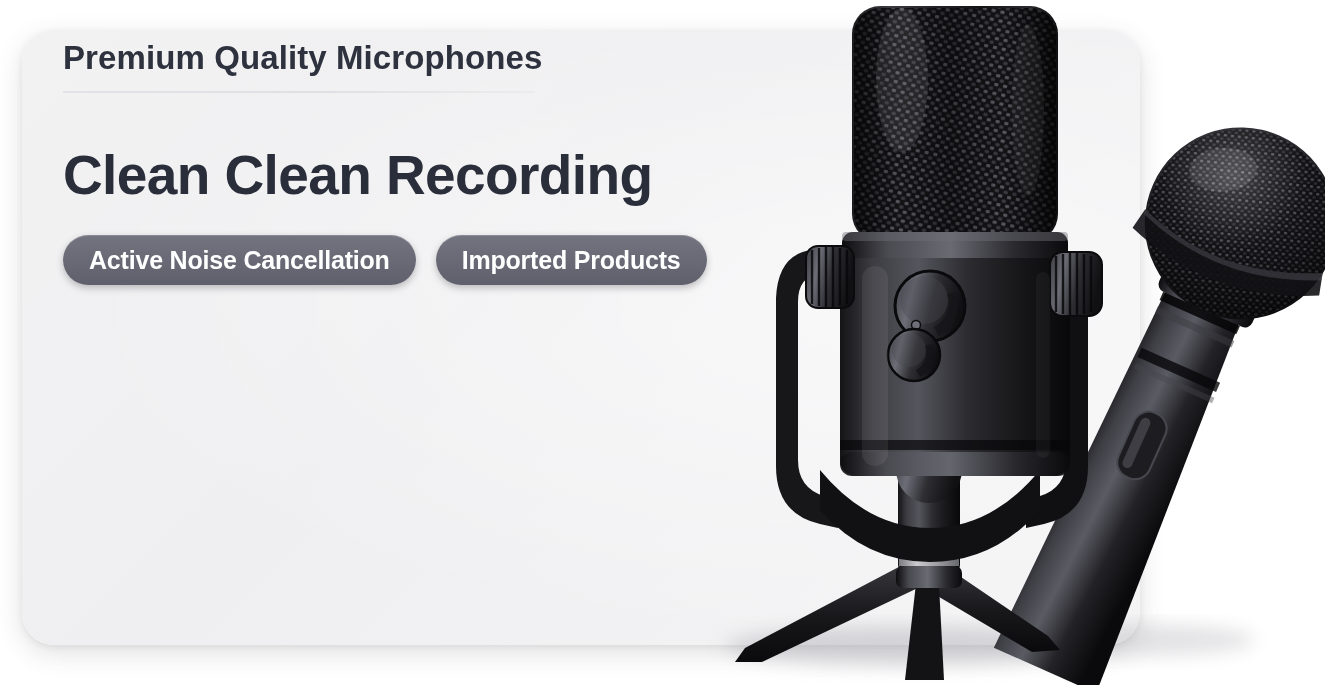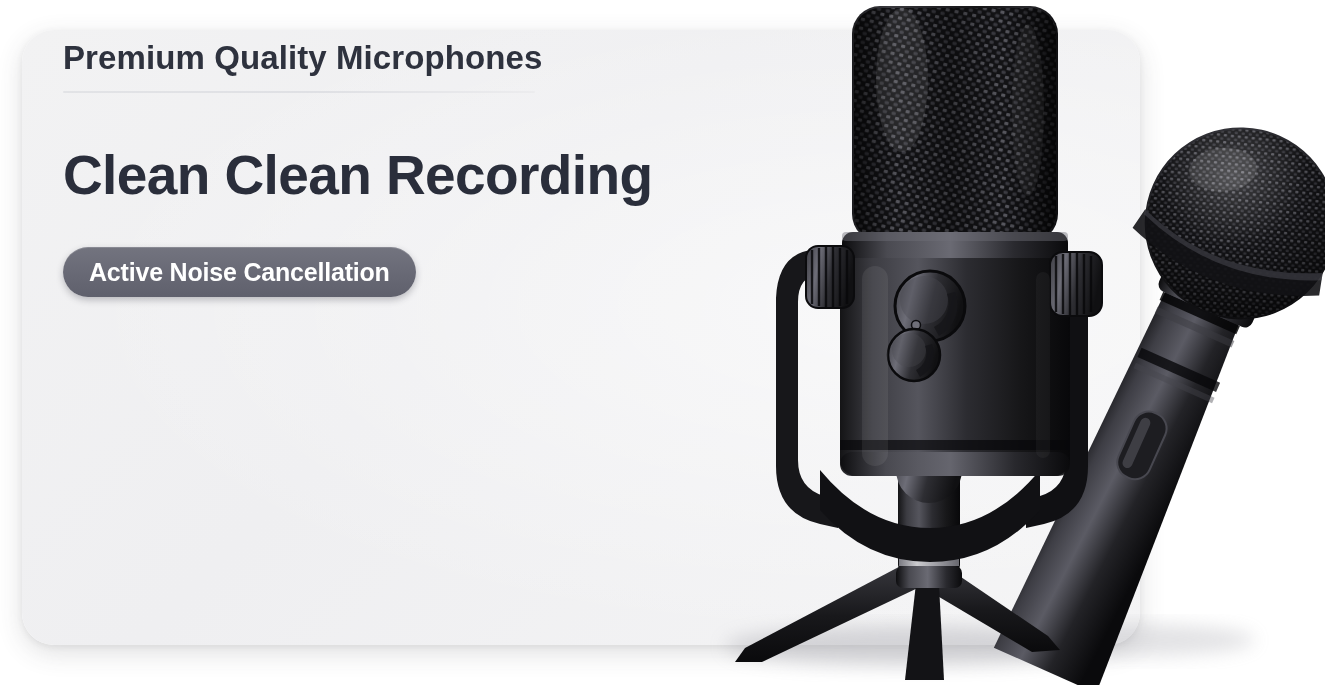--- a/index.html
+++ b/index.html
@@ -45,21 +45,21 @@
     font-size:55px;font-weight:700;letter-spacing:-.6px;
     color:#2a2e3b;line-height:1.02;white-space:nowrap;
   }
   #headline-2{
     margin-top:14px;
     font-size:66px;font-weight:800;letter-spacing:-1.2px;
     color:#252835;line-height:1.02;white-space:nowrap;
   }
 
   
-  #badge-row{margin-top:44px;display:flex;gap:20px;align-items:flex-start;}
+  #badge-row{margin-top:32px;display:flex;gap:20px;align-items:flex-start;}
   .badge{
     height:50px;display:flex;align-items:center;justify-content:center;
     padding:0 26px;border-radius:26px;
     background:linear-gradient(180deg,#73747f 0%,#696a76 48%,#5f606c 100%);
     color:#ffffff;font-size:25px;font-weight:600;letter-spacing:-.2px;
     white-space:nowrap;
     box-shadow:0 3px 7px rgba(40,40,50,.28), inset 0 1px 0 rgba(255,255,255,.16);
     cursor:pointer;
   }
 
@@ -290,15 +290,16 @@
 
   <div id="eyebrow">Premium Quality Microphones</div>
 
   <div id="eyebrow-rule"></div>
 
   <div id="headline-1">Clean Clean Recording</div>
 
 
   <div id="badge-row">
     <div class="badge">Active Noise Cancellation</div>
+    <div class="badge">Imported Products</div>
   </div>
 
 </div>
 
 </body></html>

